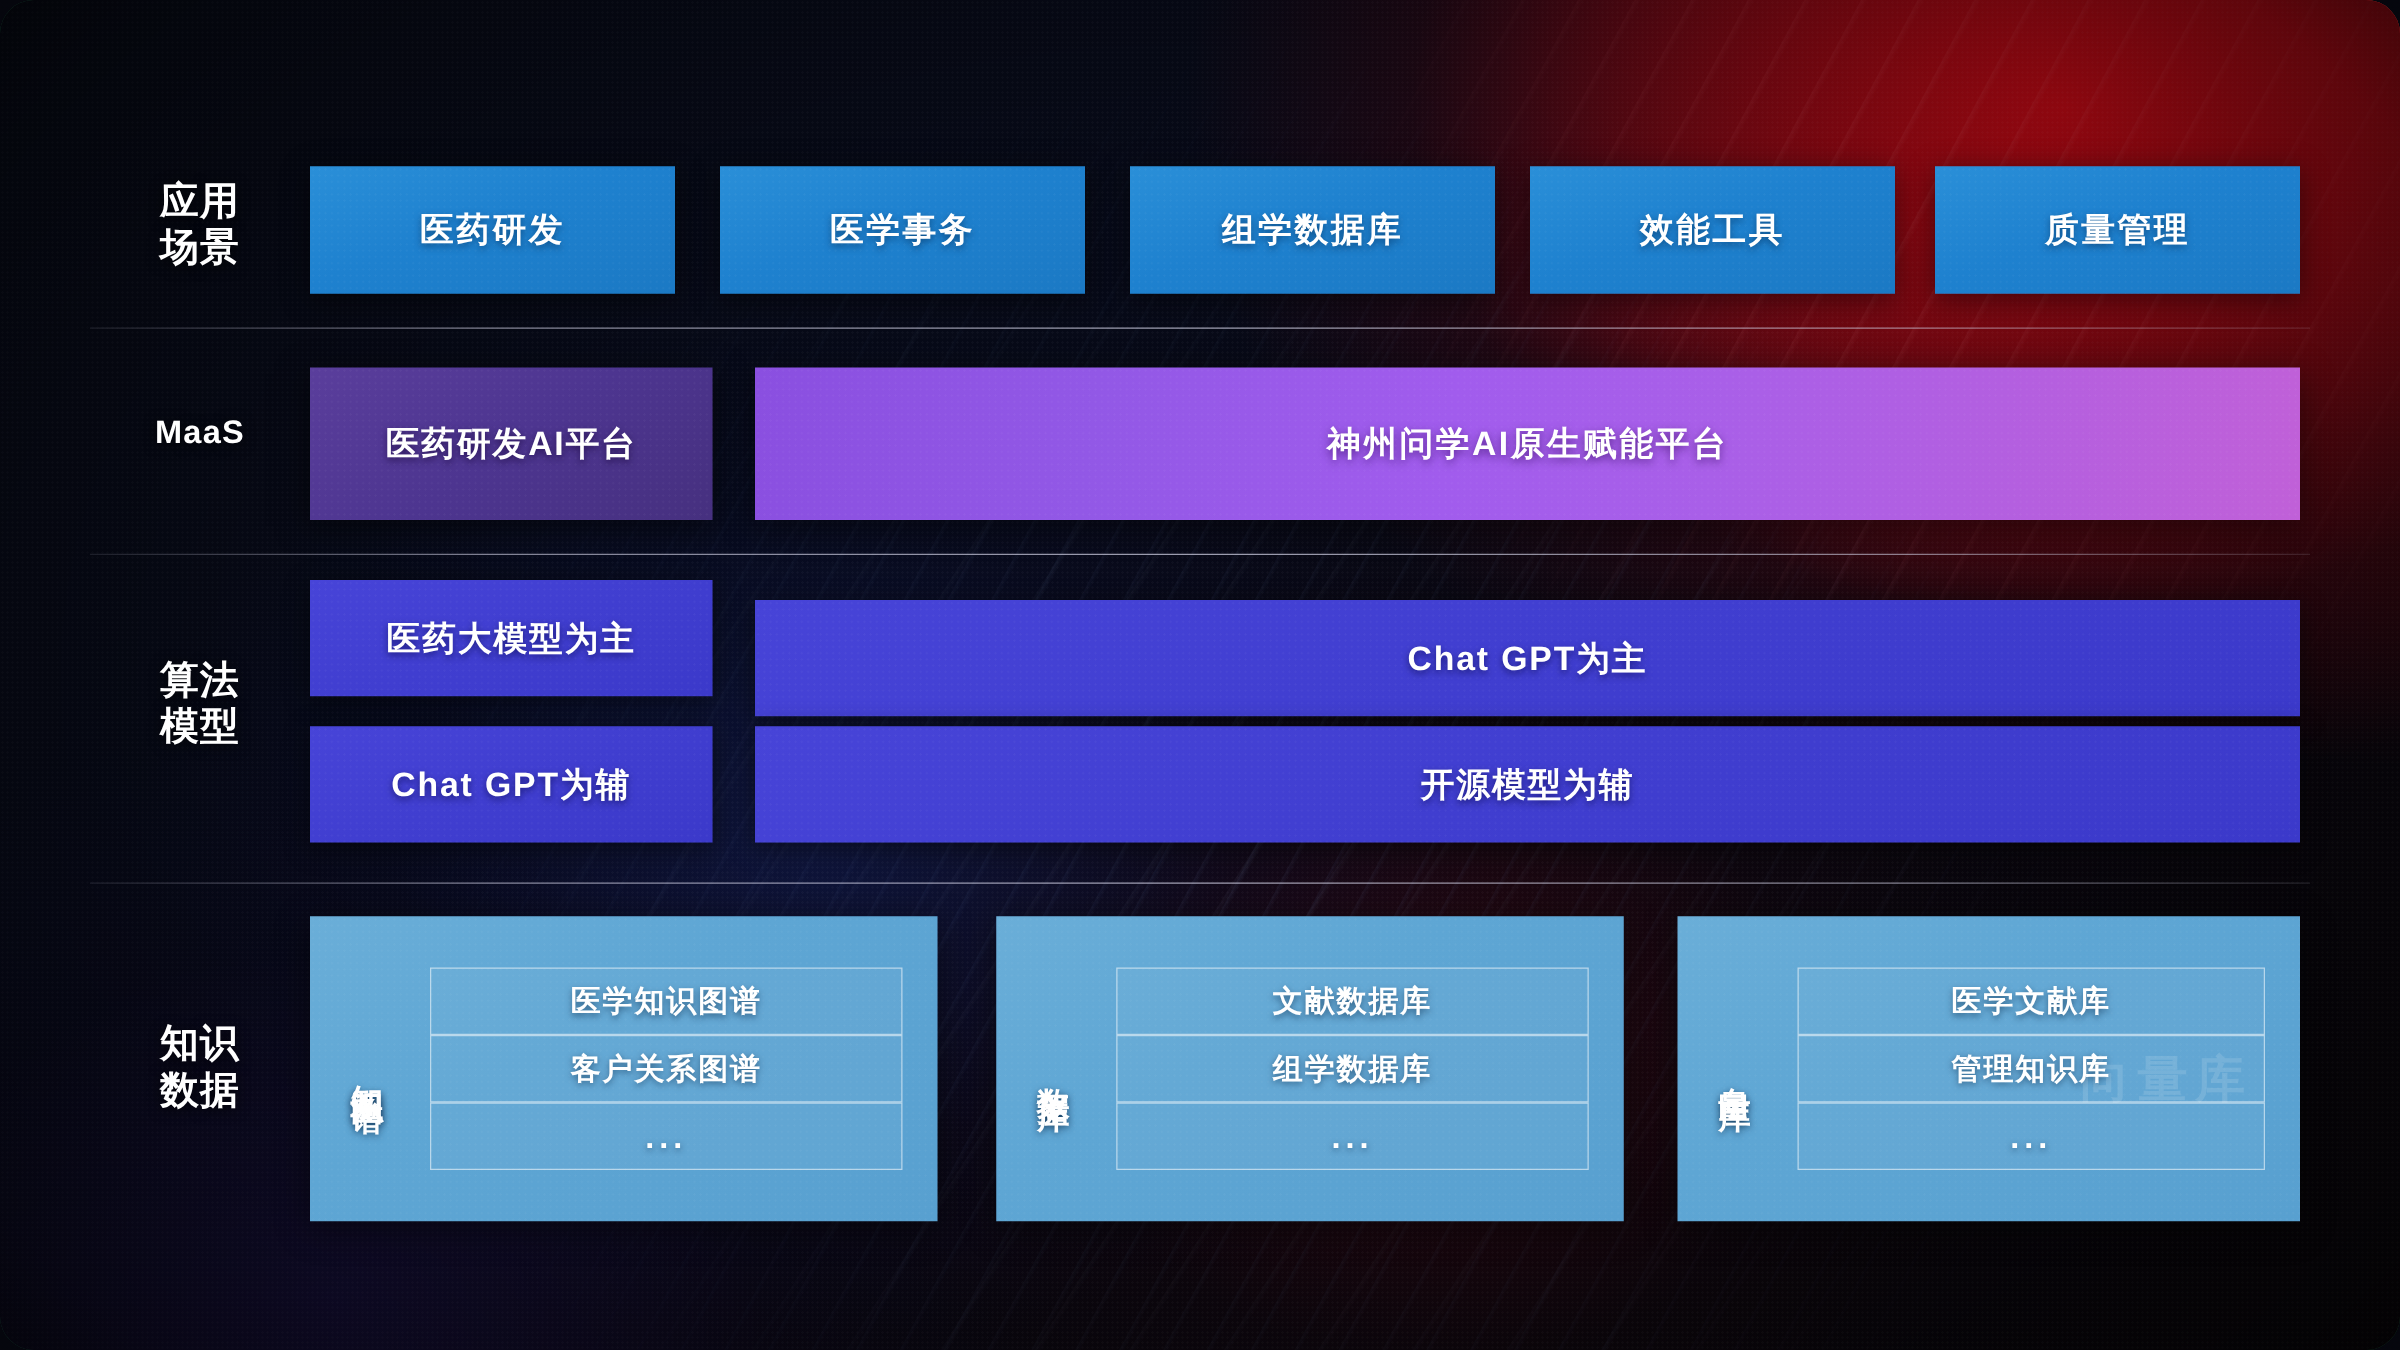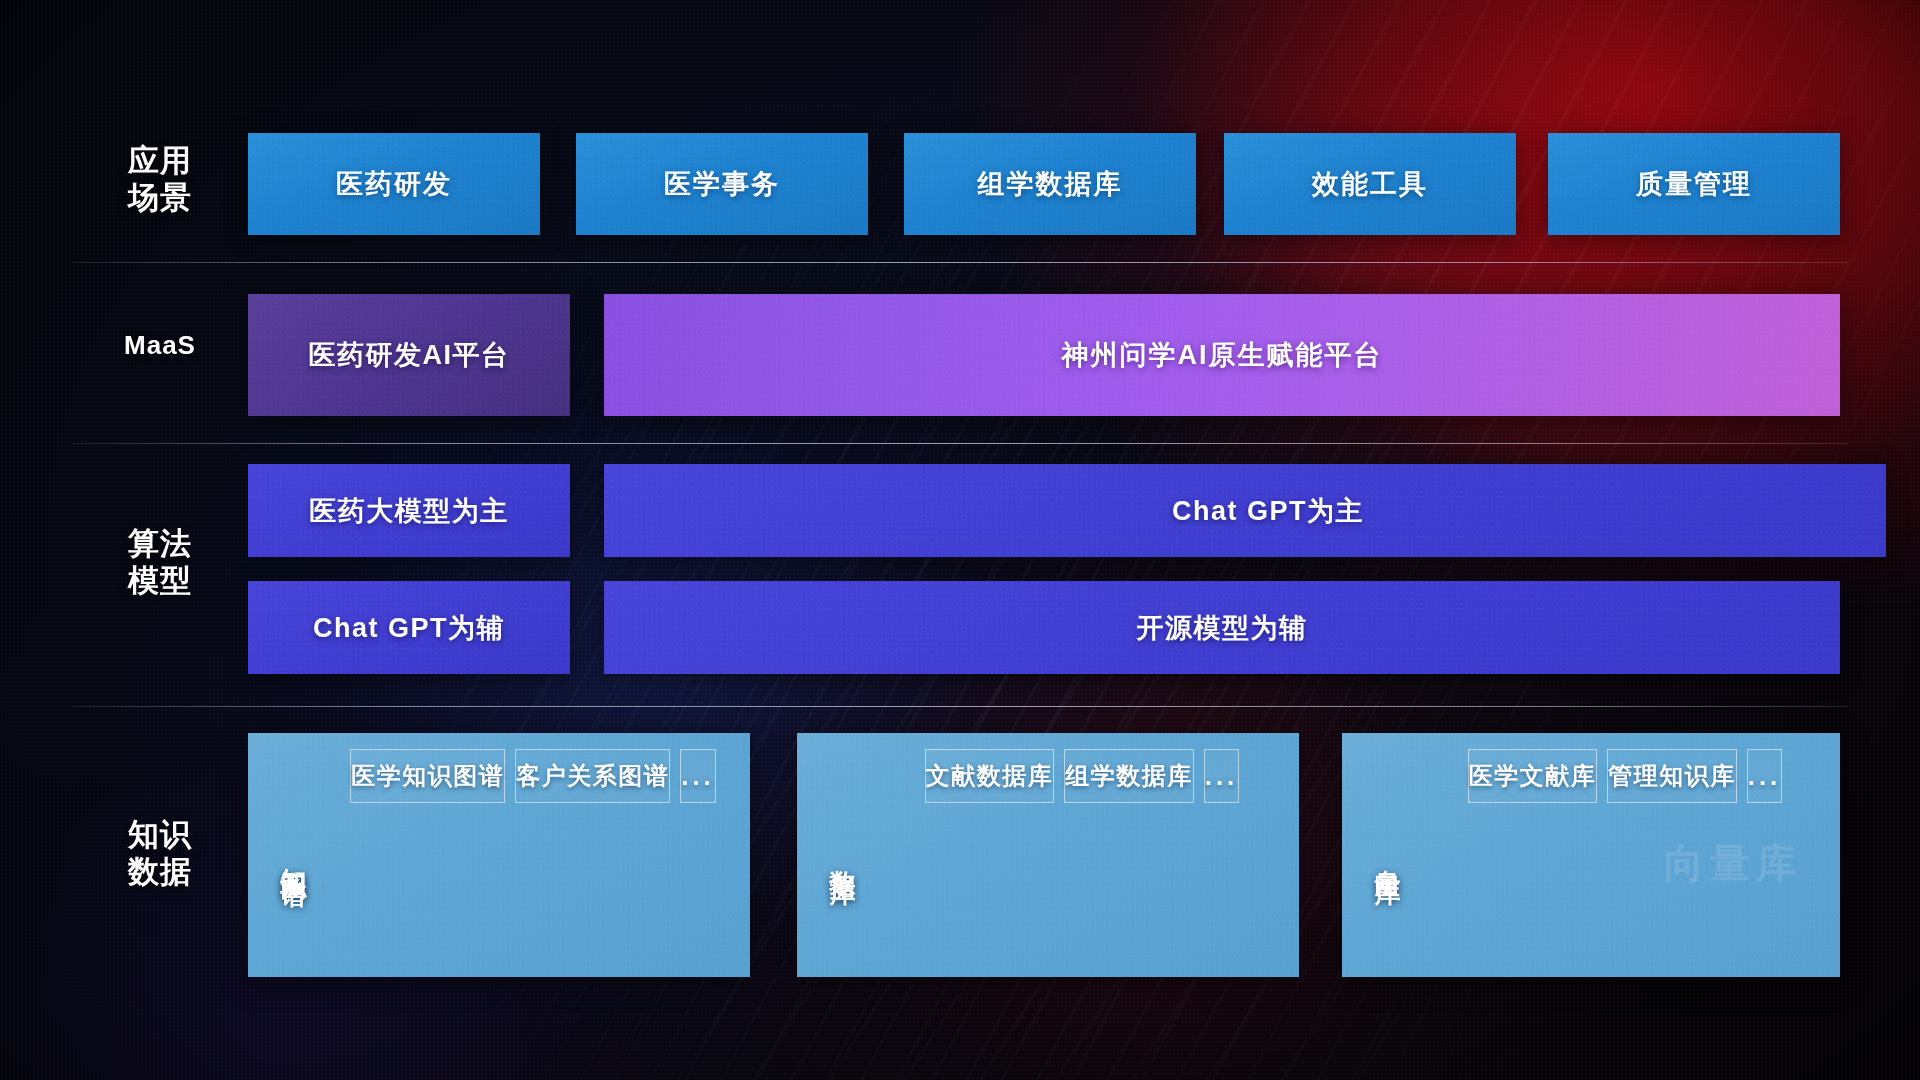--- a/index.html
+++ b/index.html
@@ -4,21 +4,21 @@
 <style>
   html,body{margin:0;padding:0;}
   body{
     width:1920px;height:1080px;overflow:hidden;
     background:#05060d;
     font-family:"Liberation Sans","DejaVu Sans",sans-serif;
     -webkit-font-smoothing:antialiased;
   }
   
   #stage{position:relative;width:1920px;height:1080px;overflow:hidden;
-         background:#14532d;}
+         background:#14532d;border-radius:27px;}
   .bg-layer{position:absolute;inset:0;pointer-events:none;}
   .bg-base{
     background:
       radial-gradient(ellipse 900px 700px at 86% 8%,  rgba(210,10,22,0.95) 0%, rgba(150,8,18,0.72) 32%, rgba(70,6,14,0.35) 58%, rgba(8,6,14,0) 78%),
       radial-gradient(ellipse 1000px 820px at 100% 2%, rgba(235,20,30,0.85) 0%, rgba(120,8,18,0.45) 40%, rgba(10,6,14,0) 72%),
       radial-gradient(ellipse 760px 620px at 14% 96%, rgba(30,20,90,0.45) 0%, rgba(12,10,40,0.25) 45%, rgba(5,6,14,0) 75%),
       radial-gradient(ellipse 700px 520px at 34% 62%, rgba(24,40,120,0.40) 0%, rgba(10,16,56,0.20) 48%, rgba(5,6,14,0) 78%),
       radial-gradient(ellipse 600px 500px at 60% 78%, rgba(120,12,24,0.30) 0%, rgba(40,6,14,0.12) 50%, rgba(5,6,14,0) 80%),
       linear-gradient(150deg,#070a16 0%,#070a18 35%,#0a0710 62%,#080509 100%);
   }
@@ -115,22 +115,22 @@
     display:flex;align-items:stretch;
     box-shadow:0 5px 26px rgba(0,0,0,.45);
   }
   .kgroup .ktitle{
     width:92px;display:flex;align-items:center;justify-content:center;
     color:#fff;font-size:26px;font-weight:700;line-height:1.16;
     text-align:center;letter-spacing:1px;
     text-shadow:0 2px 6px rgba(0,30,60,.55);
   }
   .kgroup .ktitle .vert{writing-mode:vertical-rl;text-orientation:upright;letter-spacing:4px;}
-  .kitems{flex:1;display:flex;flex-direction:row;justify-content:center;
-          gap:10px;padding:16px 28px 16px 4px;}
+  .kitems{flex:1;display:flex;flex-direction:column;justify-content:center;
+          gap:0;padding:16px 28px 16px 4px;}
   .kitem{
     height:52px;border:1px solid rgba(255,255,255,.55);
     display:flex;align-items:center;justify-content:center;
     color:#fff;font-size:24px;font-weight:700;letter-spacing:1.5px;
     background:rgba(255,255,255,.045);
     text-shadow:0 2px 5px rgba(0,30,60,.5);
   }
   .kitem.ellipsis{font-size:26px;letter-spacing:4px;}
   .watermark{
     position:absolute;right:118px;bottom:86px;
@@ -202,21 +202,21 @@
     <div class="row" style="top:464px;height:210px;">
       <div class="rowlabel" style="top:62px;font-size:31px;">
         <span class="ln">算法</span>
         <span class="ln">模型</span>
       </div>
 
       <div class="alg-cell alg-left" style="top:0px;">
         <div class="noise"></div>
         <span class="txt">医药大模型为主</span>
       </div>
-      <div class="alg-cell alg-right" style="top:0px;padding-left:46px;">
+      <div class="alg-cell alg-right" style="top:16px;">
         <div class="noise"></div>
         <span class="txt">Chat GPT为主</span>
       </div>
 
       <div class="alg-cell alg-left" style="top:117px;">
         <div class="noise"></div>
         <span class="txt">Chat GPT为辅</span>
       </div>
       <div class="alg-cell alg-right" style="top:117px;">
         <div class="noise"></div>

